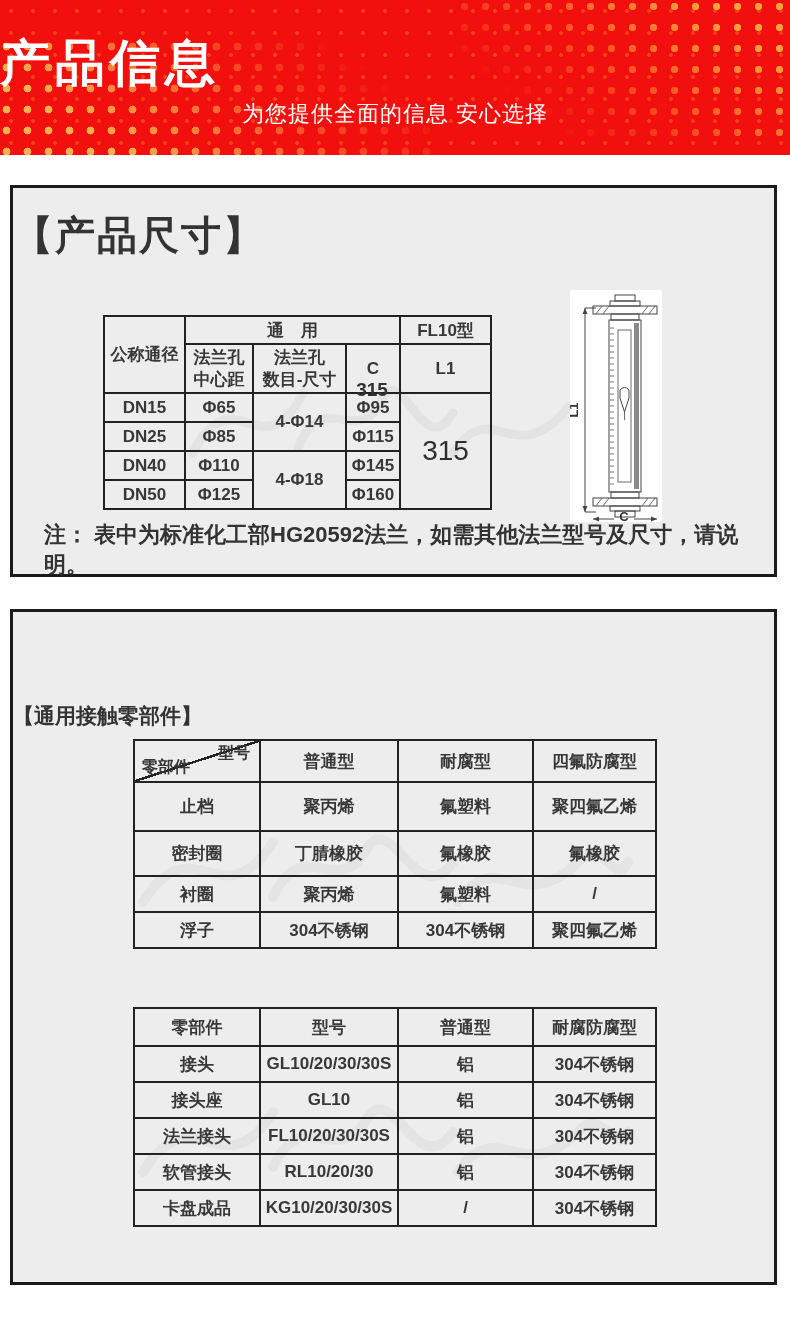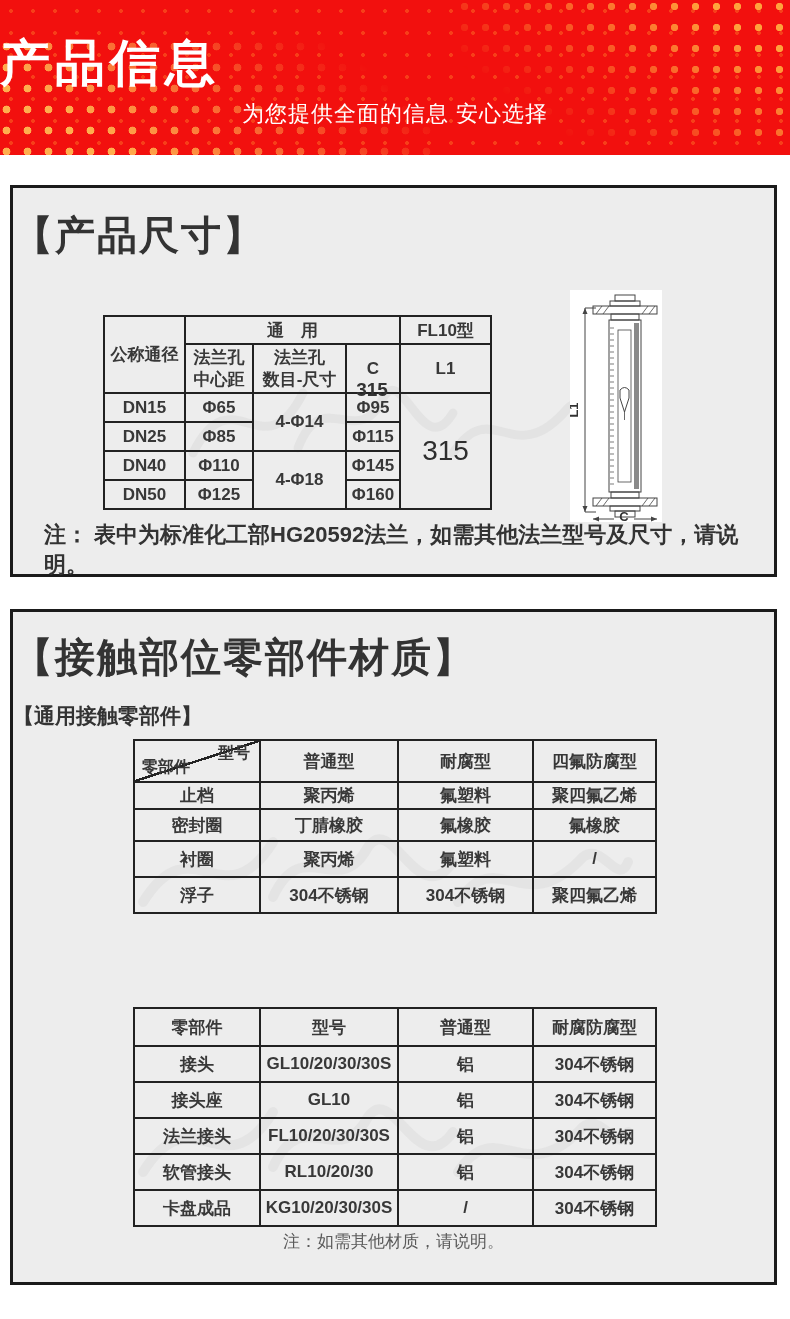--- a/index.html
+++ b/index.html
@@ -190,48 +190,47 @@
     </g>
   </svg>
   <svg class="wm" style="left:110px;top:460px" width="520" height="130" viewBox="0 0 520 130">
     <g fill="none" stroke="#d8d8d8" stroke-width="10" stroke-linecap="round" opacity=".8">
       <path d="M20,100 C70,20 100,120 150,40"></path>
       <path d="M150,95 C180,30 215,100 245,45 C270,10 295,110 330,60"></path>
       <path d="M335,100 C375,40 400,120 460,55 C480,40 495,85 505,60"></path>
     </g>
   </svg>
 
-  <div class="panel-title" style="top:18px">【接触部位零部件材质】</div>
 
   <div class="sub-title" style="top:90px">【通用接触零部件】</div>
 
   <table class="mat-table mat1">
     <colgroup>
       <col style="width:126px">
         <col style="width:138px">
         <col style="width:135px">
         <col style="width:123px">
     </colgroup>
     <tbody>
     <tr style="height:42px">
       <td class="diag">
         <span class="dt">型号</span>
         <span class="db">零部件</span>
       </td>
       <td>普通型</td>
       <td>耐腐型</td>
       <td>四氟防腐型</td>
     </tr>
-    <tr style="height:27px">
+    <tr style="height:49px">
       <td>止档</td>
       <td>聚丙烯</td>
       <td>氟塑料</td>
       <td>聚四氟乙烯</td>
     </tr>
-    <tr style="height:32px">
+    <tr style="height:45px">
       <td>密封圈</td>
       <td>丁腈橡胶</td>
       <td>氟橡胶</td>
       <td>氟橡胶</td>
     </tr>
     <tr style="height:36px">
       <td>衬圈</td>
       <td>聚丙烯</td>
       <td>氟塑料</td>
       <td>/</td>
@@ -286,14 +285,13 @@
     </tr>
     <tr style="height:36px">
       <td>卡盘成品</td>
       <td>KG10/20/30/30S</td>
       <td>/</td>
       <td>304不锈钢</td>
     </tr>
     </tbody>
   </table>
 
-  <div class="note2">注：如需其他材质，请说明。</div>
 </div>
 
 </body></html>

